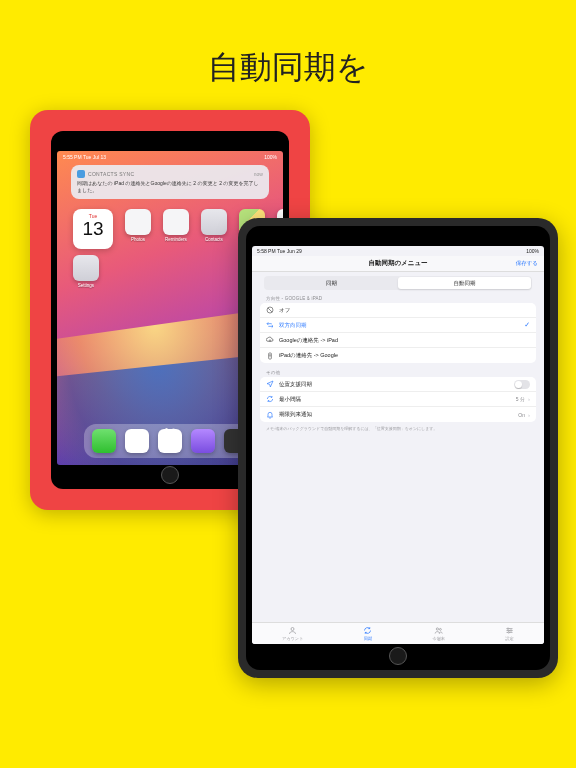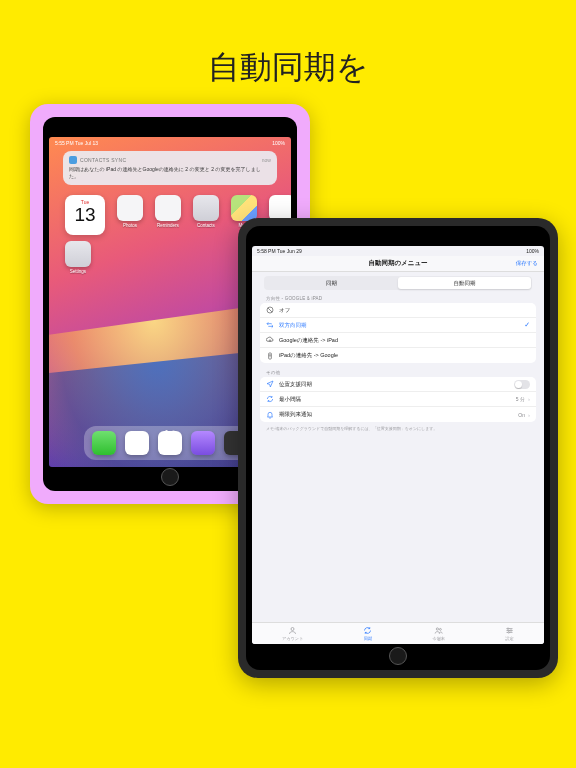--- a/index.html
+++ b/index.html
@@ -17,26 +17,26 @@
     font-weight: 400;
     color: #222;
     line-height: 1.15;
     padding-top: 12px;
   }
 
   
   .ipad-left {
     position: absolute;
     left: 30px;
-    top: 104px;
+    top: 110px;
     width: 280px;
     height: 400px;
-    background: #f0abfc;
+    background: #ef4444;
     border-radius: 18px;
-    padding: 13px;
+    padding: 21px;
     box-shadow: 0 4px 20px rgba(0,0,0,.25);
   }
   .ipad-left .bezel {
     background:#000; border-radius:12px; width:100%; height:100%;
     padding: 20px 6px 24px 6px; position:relative;
   }
   .home-btn {
     position:absolute; bottom:5px; left:50%; transform:translateX(-50%);
     width:18px; height:18px; border-radius:50%;
     border:1.5px solid #555; background:#1a1a1a;

